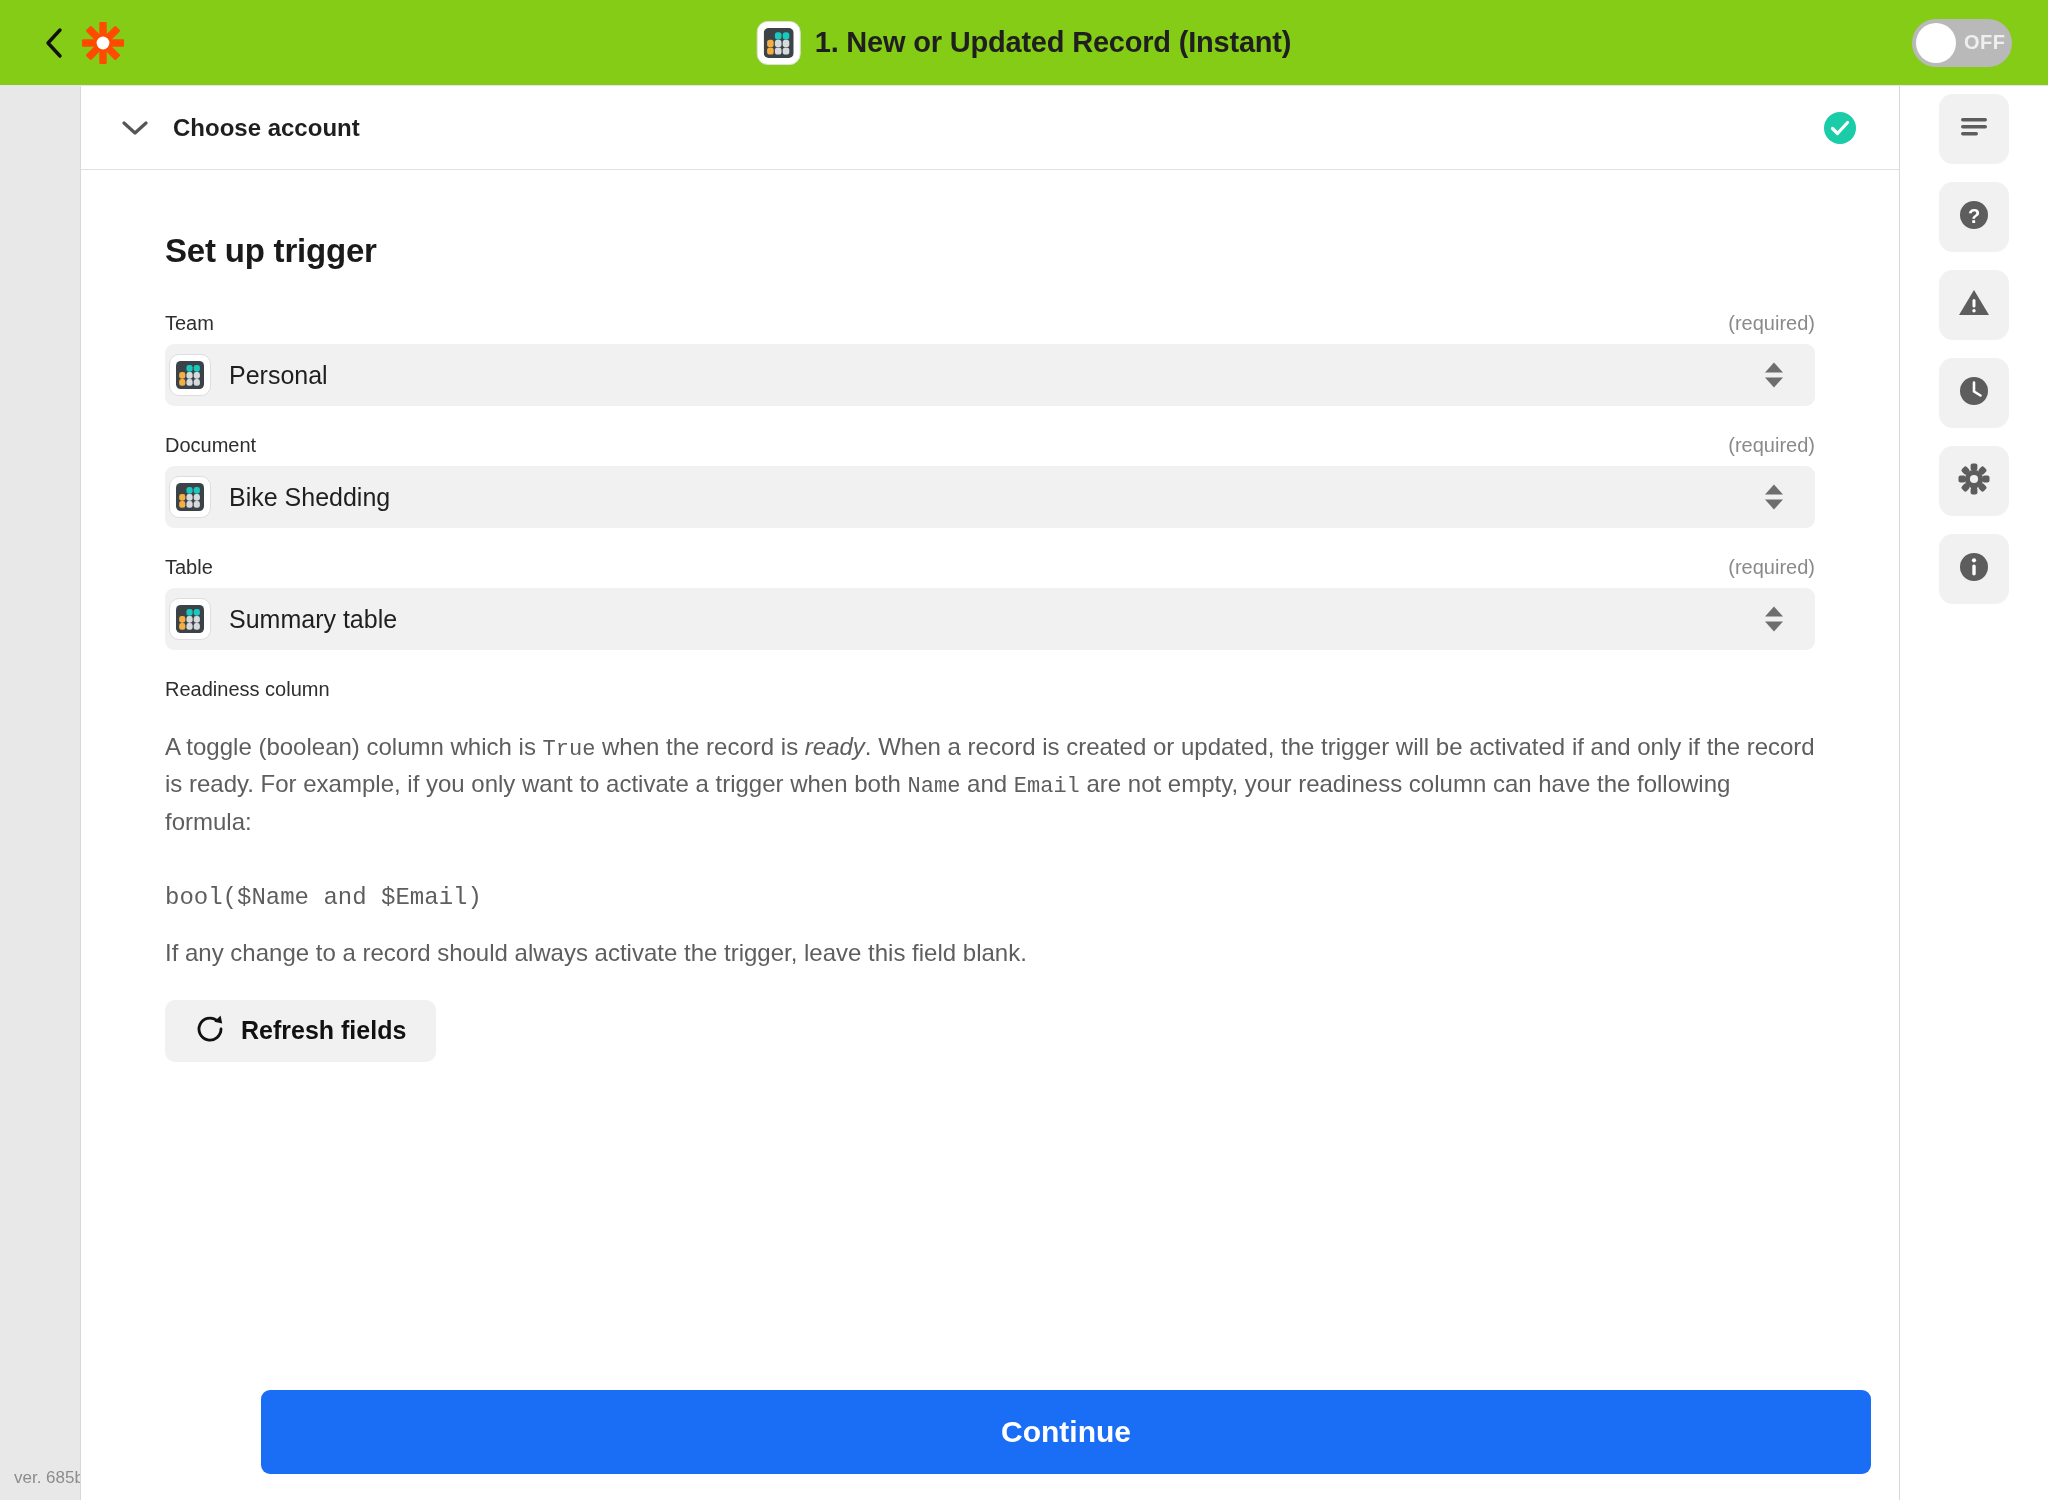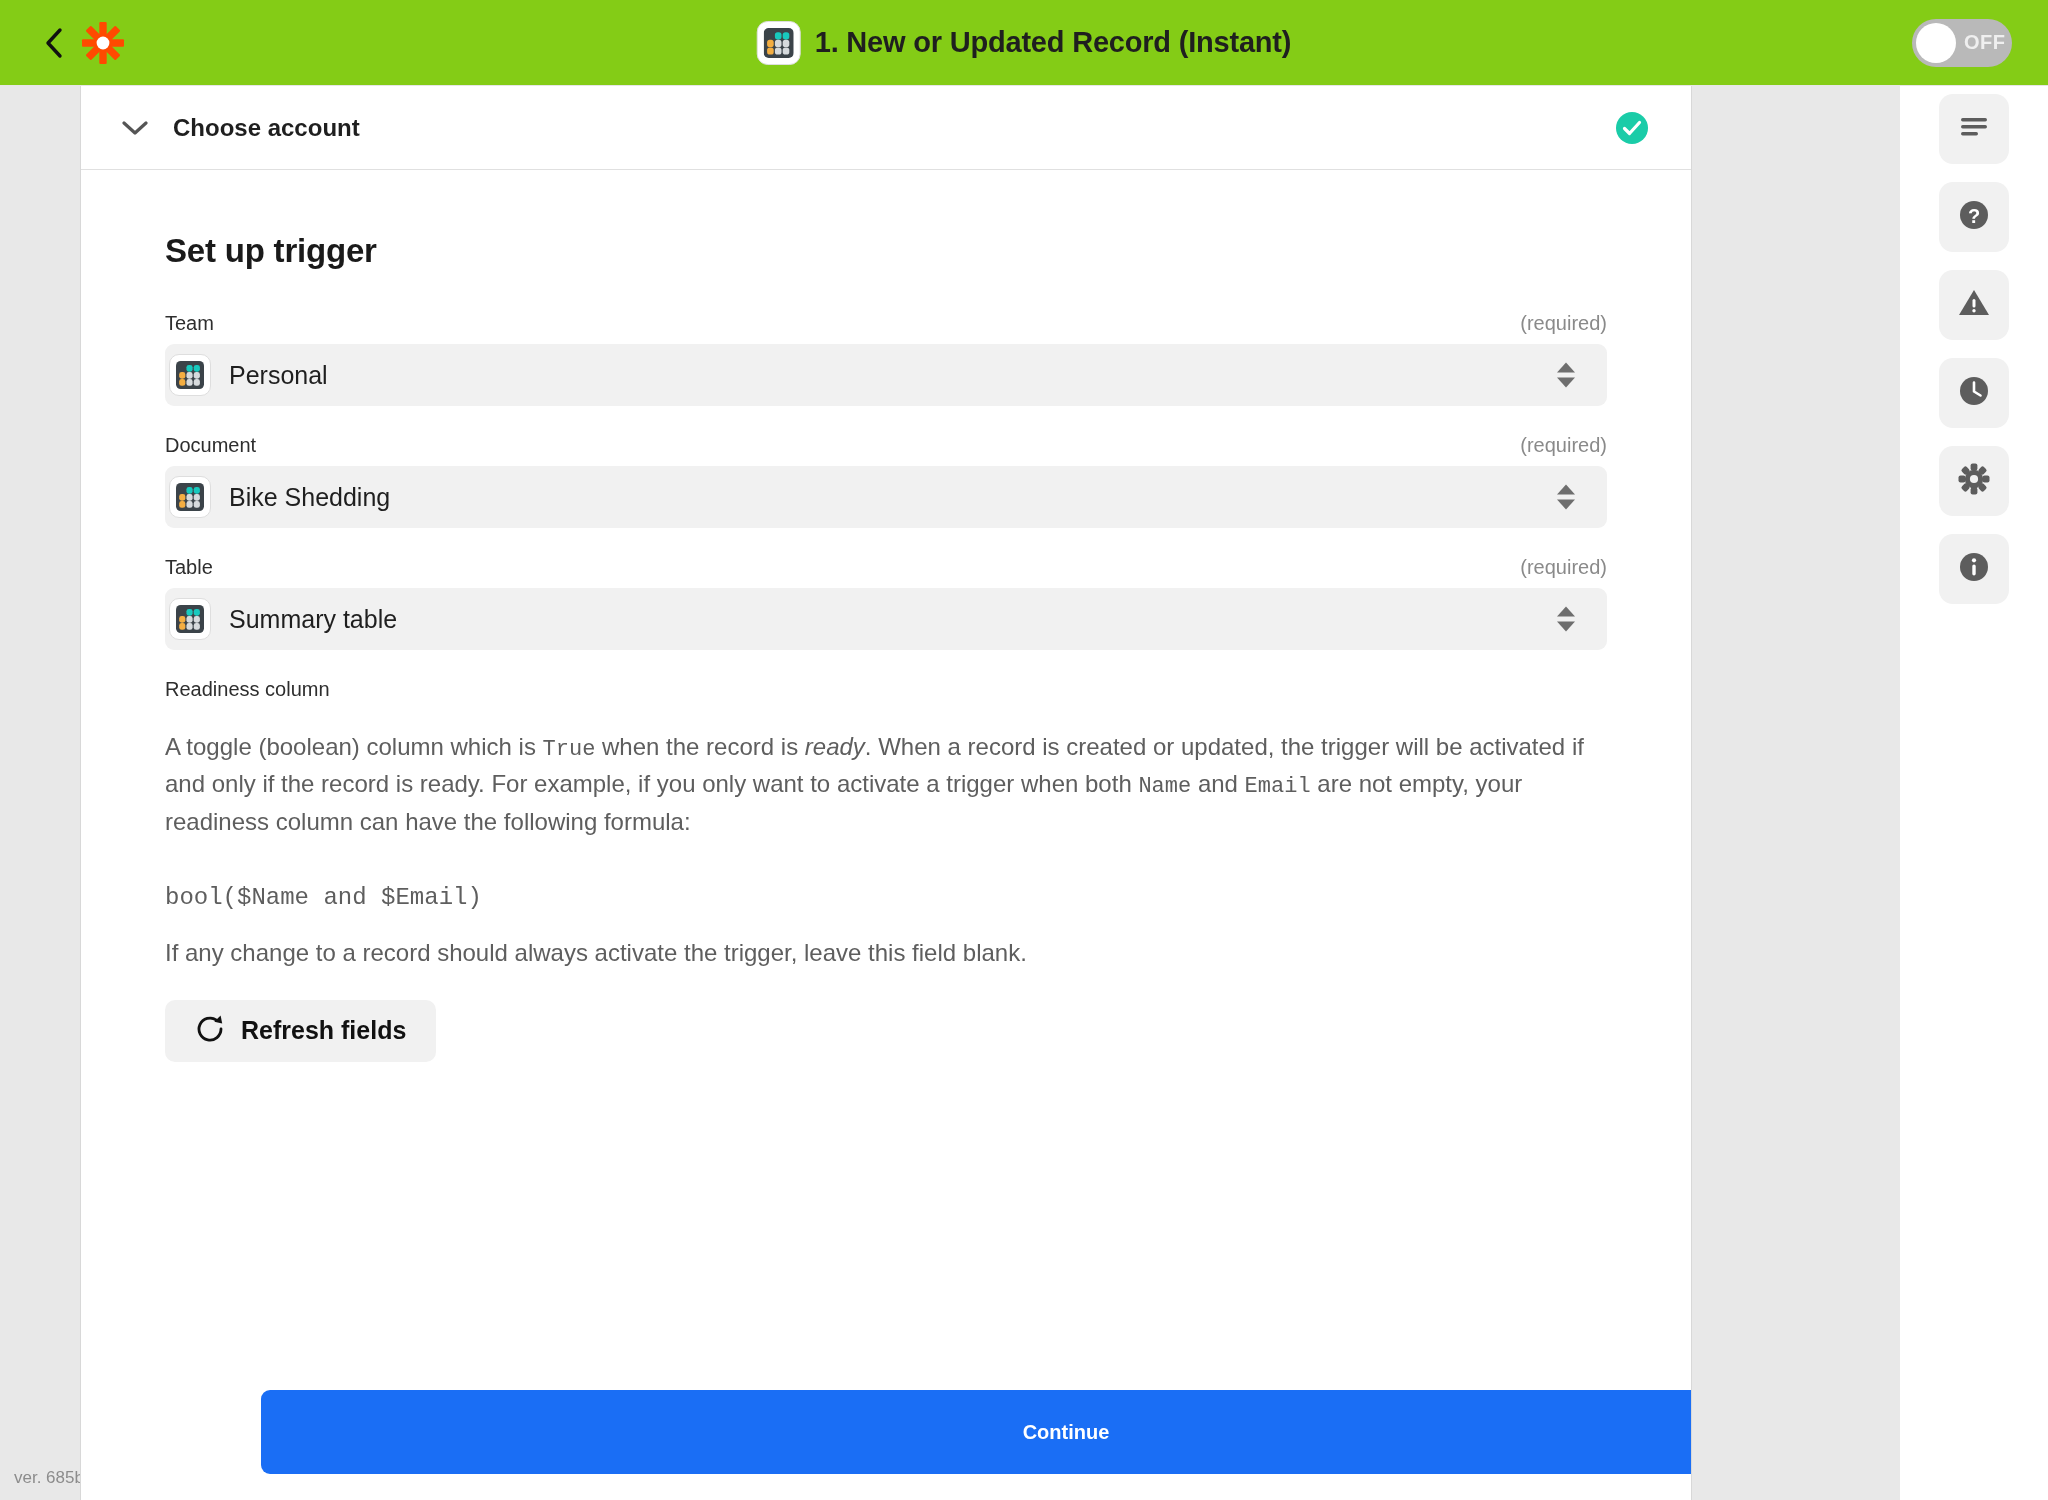--- a/index.html
+++ b/index.html
@@ -95,21 +95,21 @@
     top: 86px; left: 0;
     width: 2048px;
     height: 1414px;
     background: #e8e8e8;
   }
 
   .card {
     position: absolute;
     left: 80px;
     top: 0;
-    width: 1612px;
+    width: 1820px;
     bottom: 0;
     background: #ffffff;
     border-left: 1px solid #d8d8d8;
     border-right: 1px solid #d8d8d8;
     overflow: hidden;
   }
 
   .accordion-head {
     position: relative;
     height: 84px;
@@ -251,21 +251,21 @@
   .continue-btn {
     position: absolute;
     left: 180px;
     bottom: 26px;
     width: 1610px;
     height: 84px;
     background: #1a6ef5;
     border: none;
     border-radius: 9px;
     color: #ffffff;
-    font-size: 20px;
+    font-size: 30px;
     font-weight: bold;
     font-family: inherit;
     cursor: pointer;
   }
 
   
   .rail {
     position: absolute;
     right: 0; top: 0;
     width: 148px;

